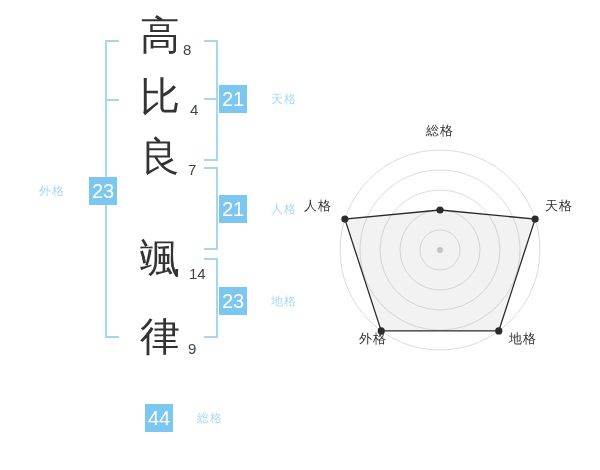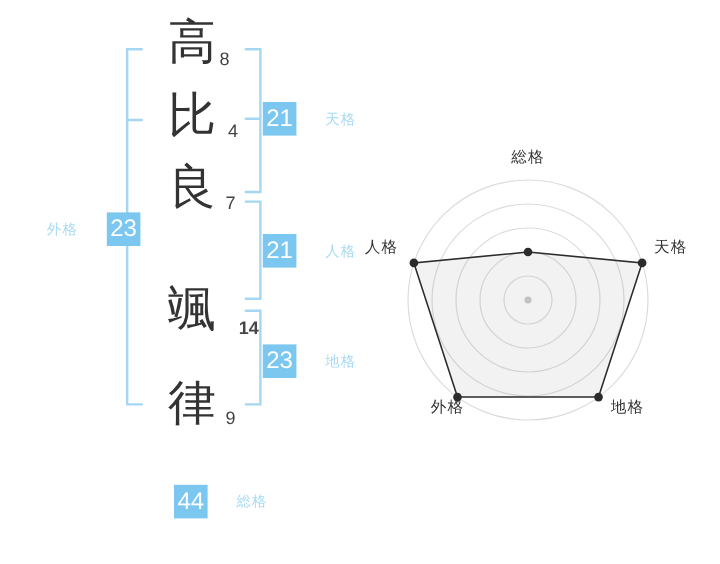--- a/index.html
+++ b/index.html
@@ -44,21 +44,21 @@
 
   <div class="kanji" style="left:160px; top:35px;">高</div>
   <div class="kanji" style="left:160px; top:96px;">比</div>
   <div class="kanji" style="left:160px; top:156px;">良</div>
   <div class="kanji" style="left:160px; top:258px;">颯</div>
   <div class="kanji" style="left:160px; top:336px;">律</div>
 
   <div class="snum" style="left:183px; top:42px;">8</div>
   <div class="snum" style="left:190px; top:102px;">4</div>
   <div class="snum" style="left:188px; top:162px;">7</div>
-  <div class="snum" style="left:199px; top:266px;font-weight:bold;">14</div>
+  <div class="snum" style="left:189px; top:266px;">14</div>
   <div class="snum" style="left:188px; top:341px;">9</div>
 
   <div class="kaku-item" style="left:219px; top:85px;">
     <div class="badge">21</div>
     <div class="kaku-label">天格</div>
   </div>
   <div class="kaku-item" style="left:219px; top:195px;">
     <div class="badge">21</div>
     <div class="kaku-label">人格</div>
   </div>

